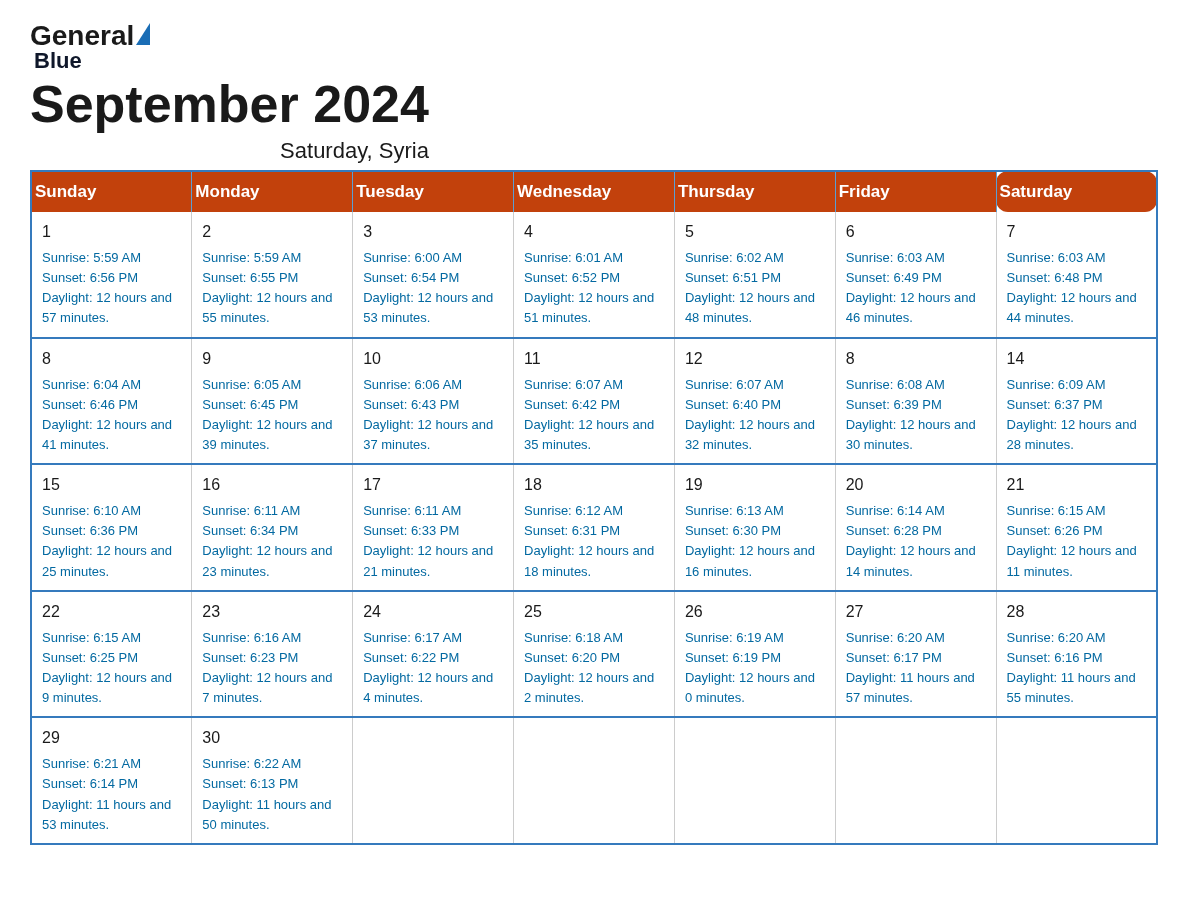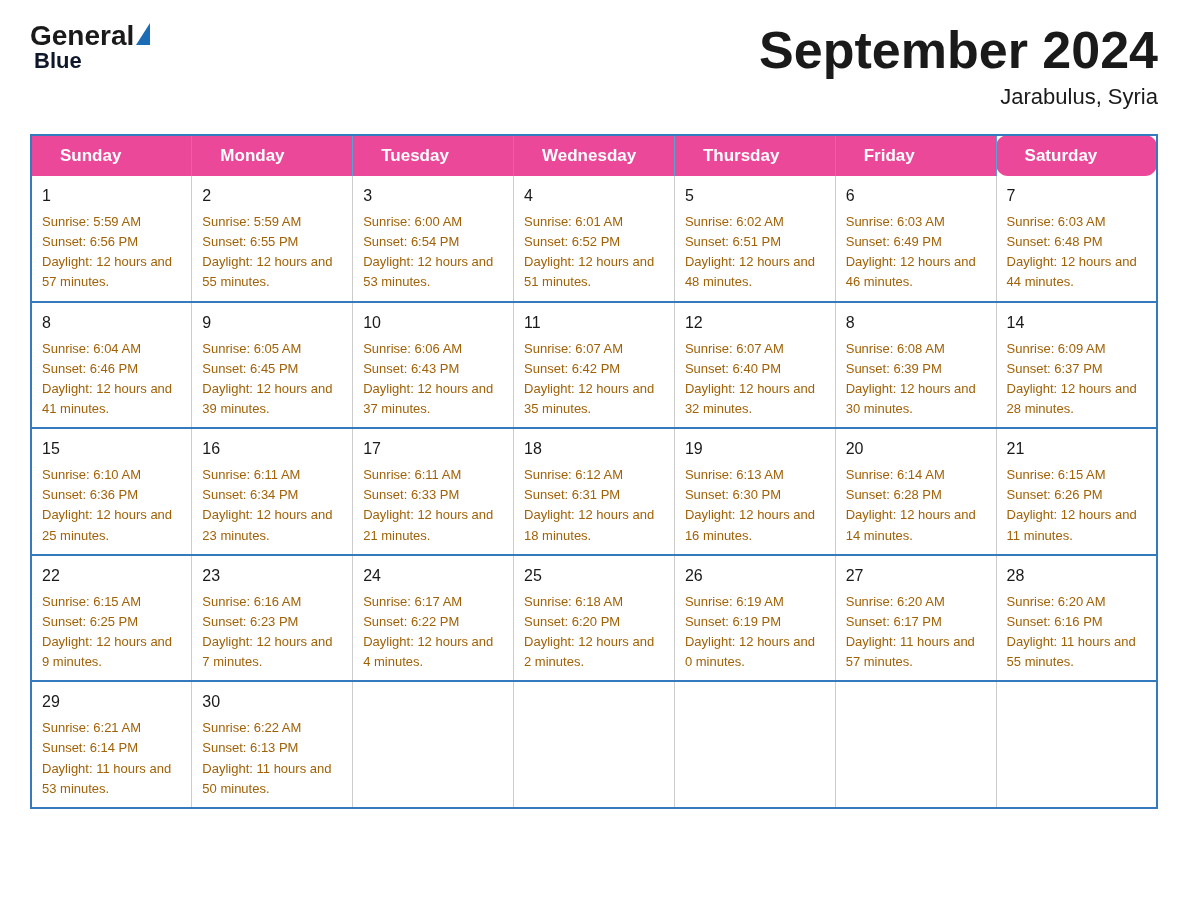--- a/index.html
+++ b/index.html
@@ -5,23 +5,24 @@
     * { margin: 0; padding: 0; box-sizing: border-box; }
     body {
       font-family: Arial, sans-serif;
       background: #fff;
       width: 1188px;
       min-height: 918px;
       padding: 20px 30px;
     }
     .header {
       display: flex;
-      justify-content: space-between;
+      justify-content: flex-end;
       align-items: flex-start;
-      margin-bottom: 24px;
+      margin-bottom: 6px;
+      flex-direction: column;
     }
     .logo {
       display: flex;
       flex-direction: column;
     }
     .logo-text {
       display: flex;
       align-items: center;
       font-size: 28px;
       font-weight: bold;
@@ -56,25 +57,25 @@
       font-size: 22px;
       color: #1a1a1a;
       margin-top: 4px;
     }
     .calendar {
       width: 100%;
       border-collapse: collapse;
       border: 2px solid #357abd;
     }
     .calendar th {
-      background-color: #ec4899;
+      background-color: #c2410c;
       color: #fff;
       font-size: 17px;
       font-weight: bold;
-      padding: 10px 28px;
+      padding: 10px 3px;
       text-align: left;
       border-right: 1px solid #5a9fd4;
     }
     .calendar th:last-child { border-right: none; border-radius: 12px; }
     .calendar td {
       vertical-align: top;
       padding: 8px 10px;
       border-right: 1px solid #ccc;
       border-bottom: 2px solid #357abd;
       width: 14.28%;
@@ -86,40 +87,40 @@
     .calendar tr:last-child td { border-bottom: none; }
     .day-num {
       font-size: 16px;
       font-weight: normal;
       display: block;
       margin-bottom: 4px;
     }
     .day-info {
       font-size: 13px;
       line-height: 1.55;
-      color: #a16207;
+      color: #0369a1;
     }
     .empty-cell {
       background: #fff;
     }
   </style>
 </head>
 <body>
 
 <div class="header">
   <div class="logo">
     <div class="logo-text">
       <span class="logo-general">General</span>
       <div class="logo-triangle"></div>
     </div>
     <div class="logo-sub">Blue</div>
   </div>
   <div class="title-block">
     <div class="month-title">September 2024</div>
-    <div class="location">Jarabulus, Syria</div>
+    <div class="location">Saturday, Syria</div>
   </div>
 </div>
 
 <table class="calendar">
   <thead>
     <tr>
     <th>Sunday</th>
         <th>Monday</th>
         <th>Tuesday</th>
         <th>Wednesday</th>

